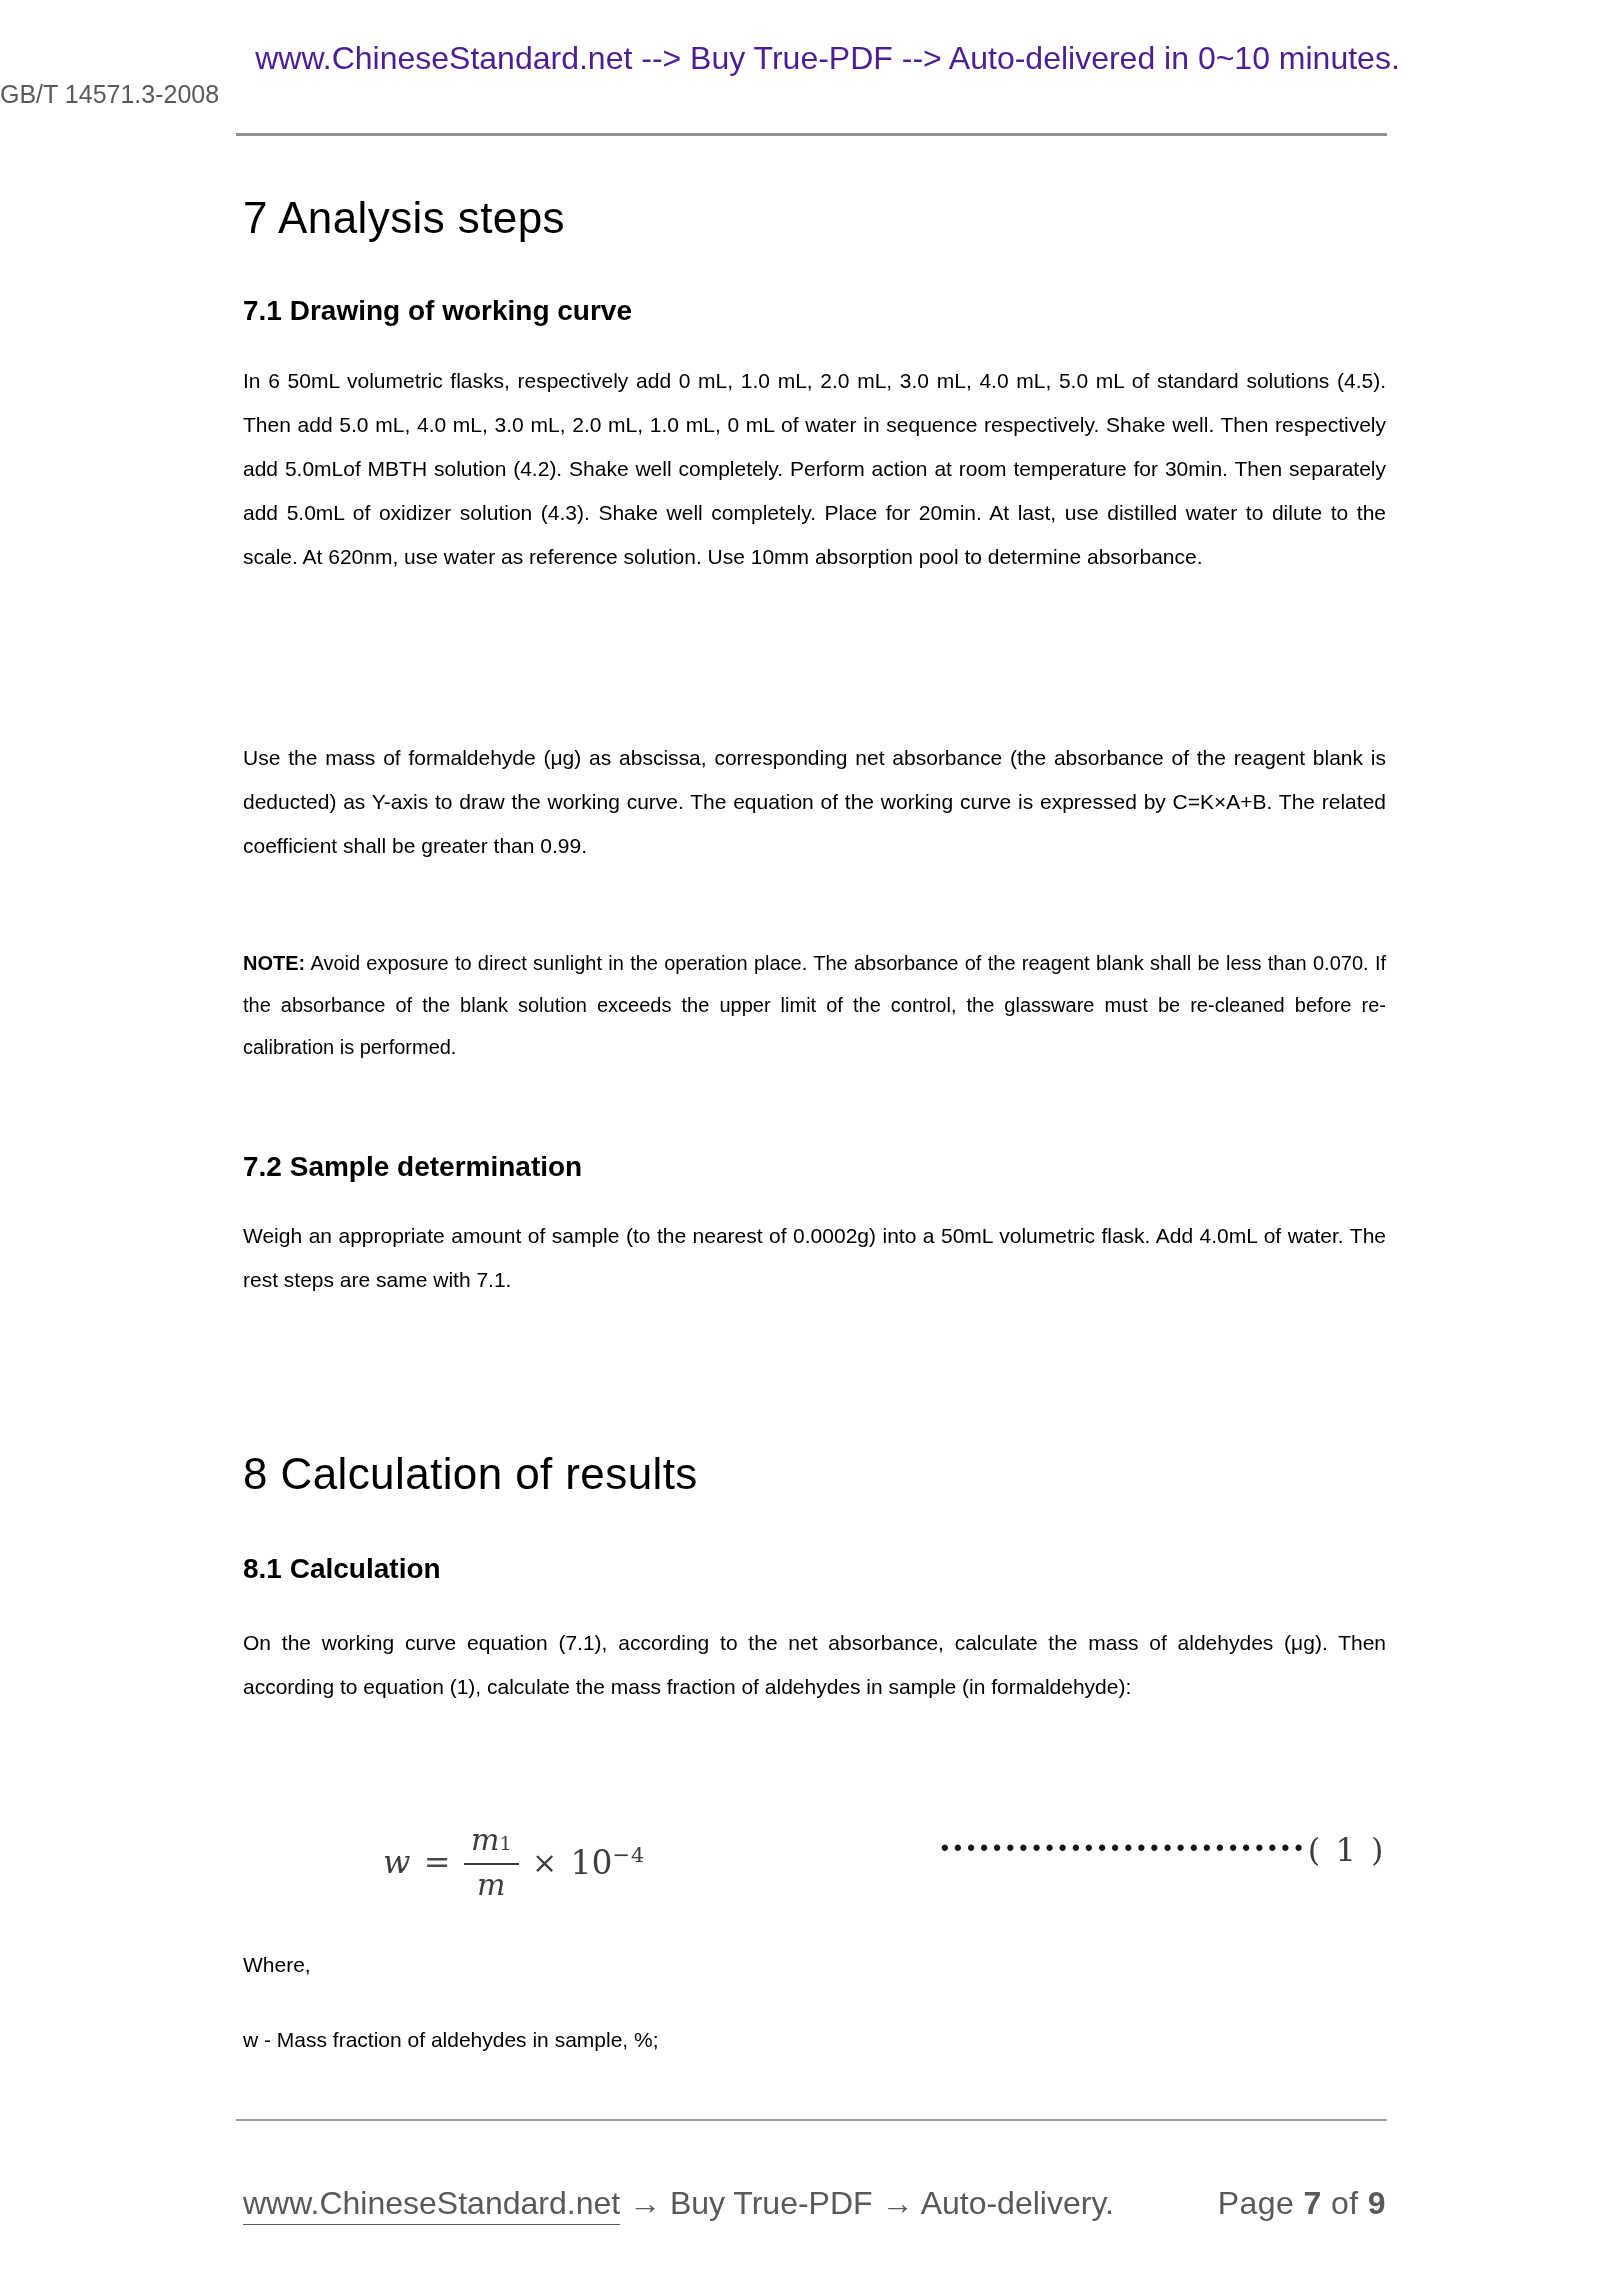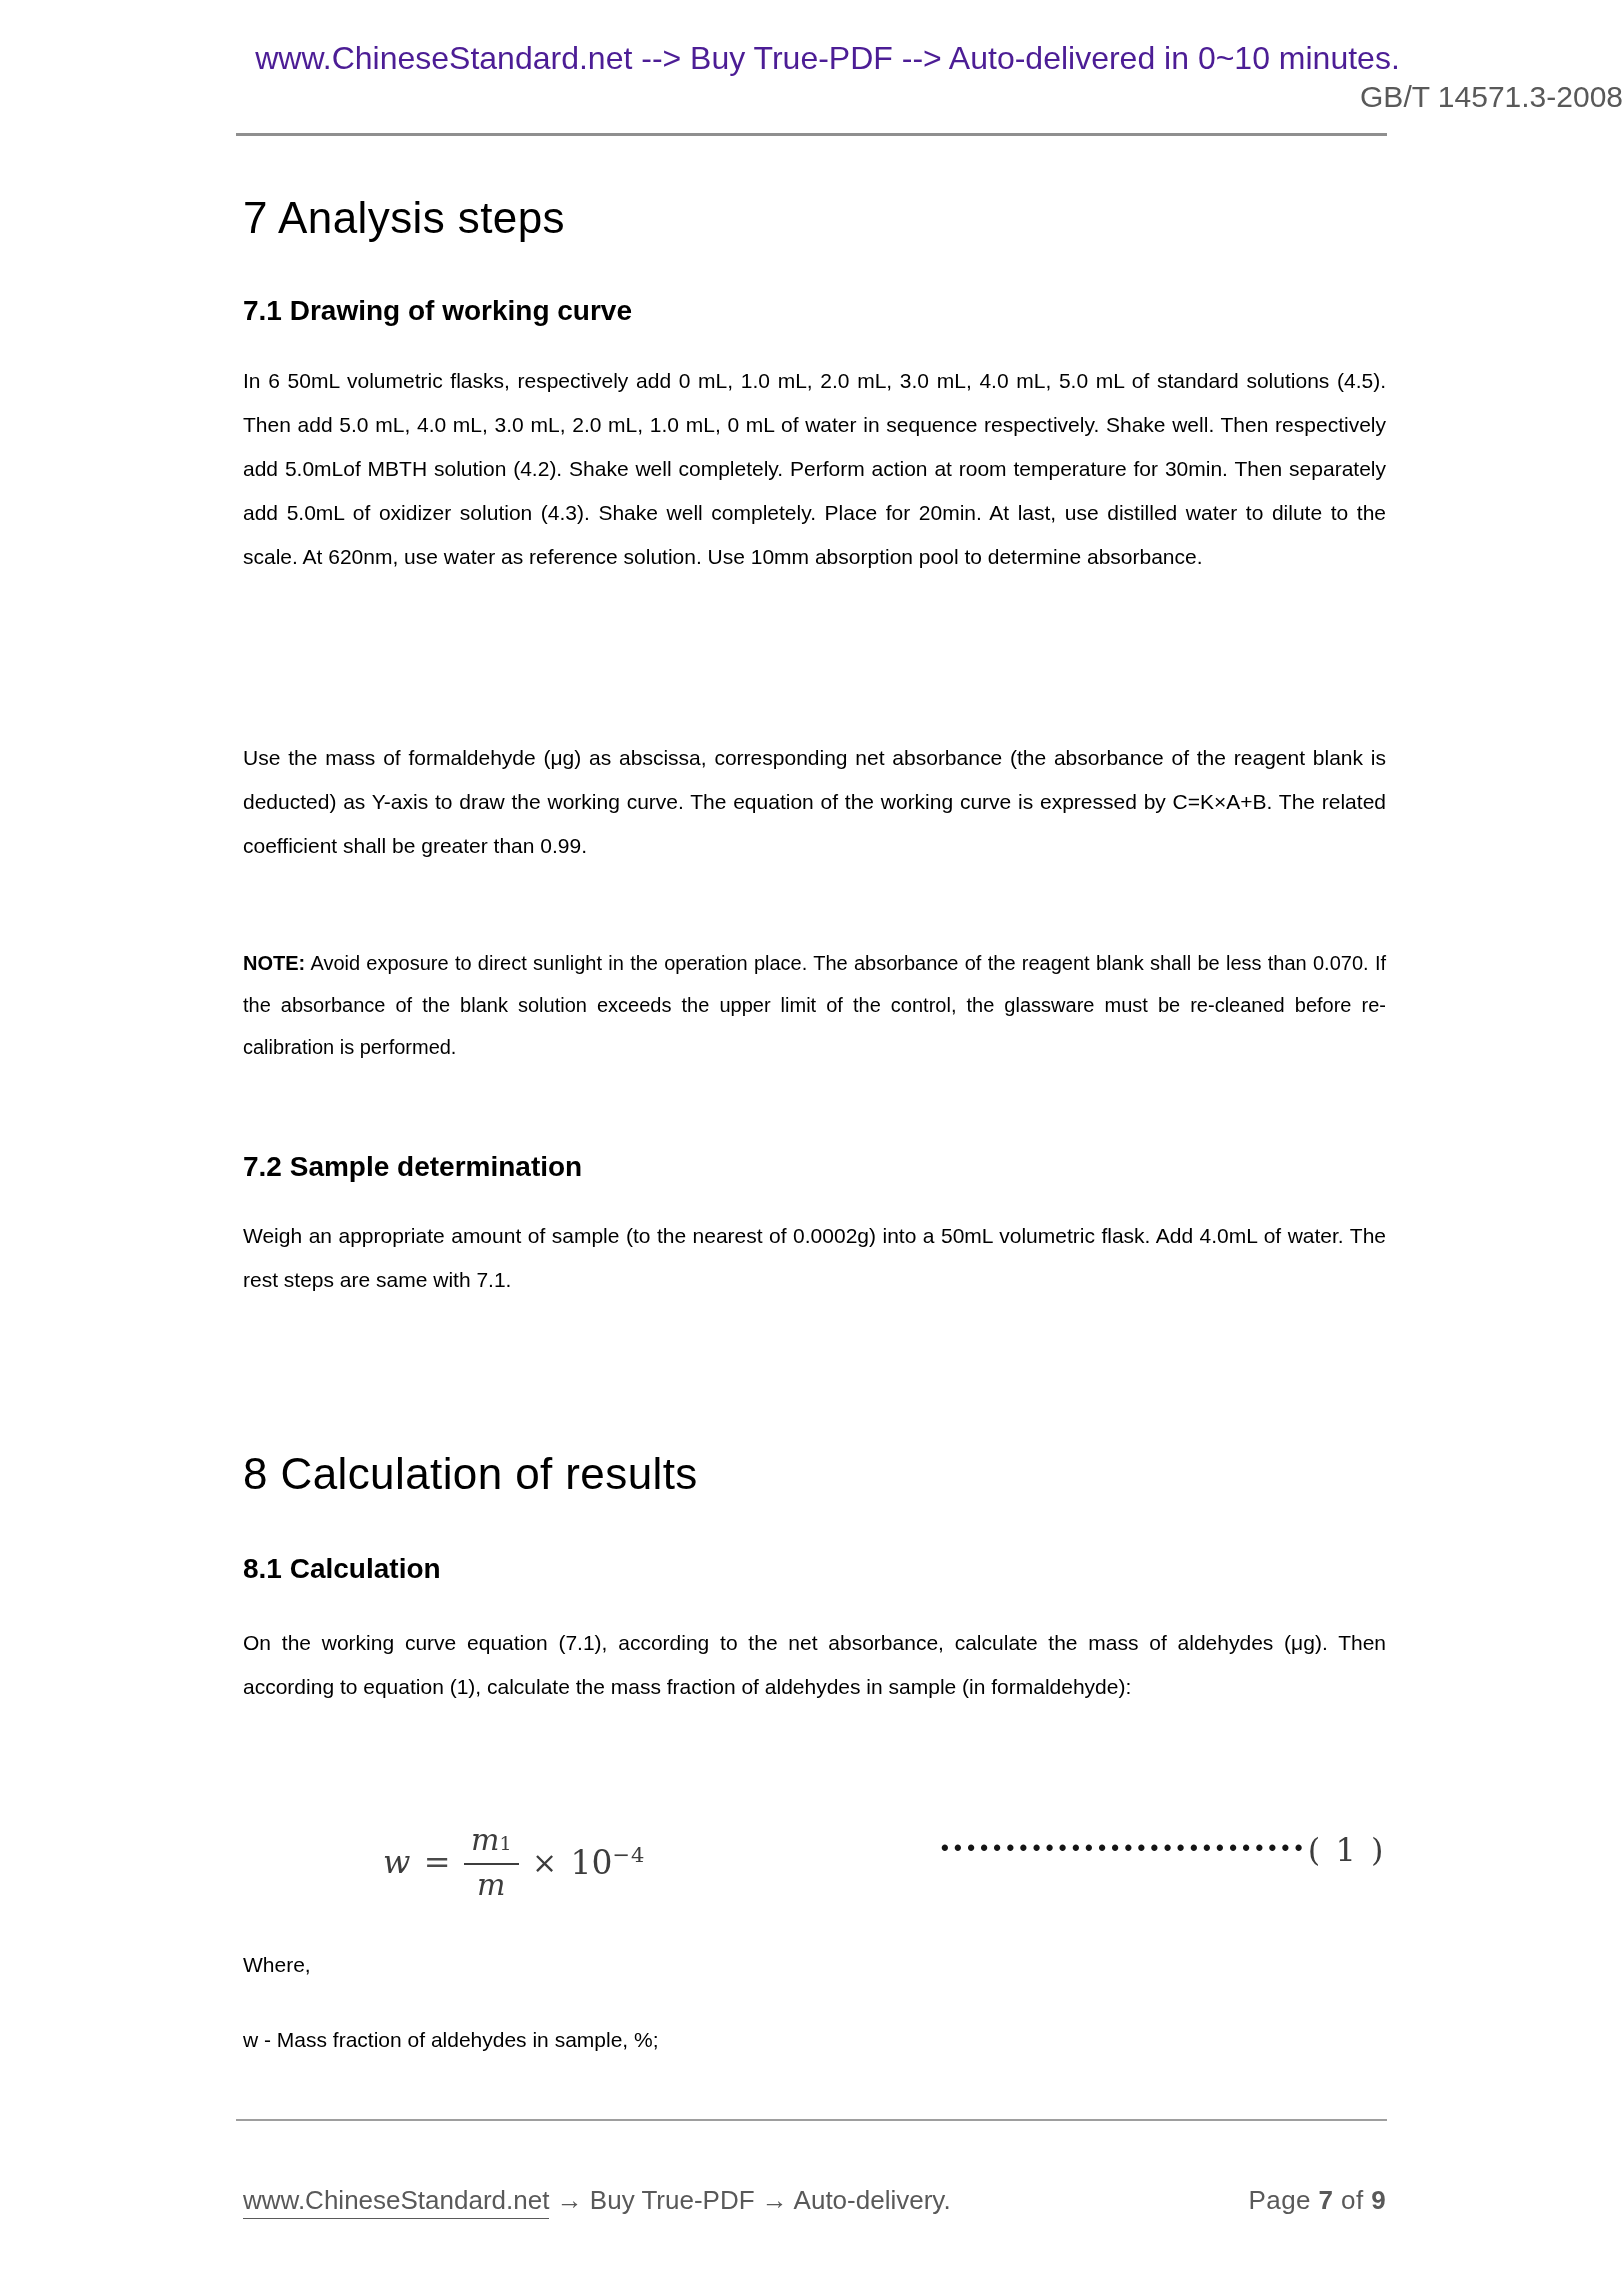--- a/index.html
+++ b/index.html
@@ -12,21 +12,21 @@
     color: #000000;
     overflow: hidden;
   }
   
   .header-tagline {
     position: absolute; top: 40px; left: 16px; width: 100%;
     text-align: center; font-size: 32px; color: #4c1d95; white-space: nowrap;
   }
   .header-docnum {
     position: absolute; top: 80px; left: 0; width: 100%;
-    text-align: right; font-size: 30px; color: #595959;
+    text-align: left; font-size: 25px; color: #595959;
   }
   .rule { position: absolute; left: 236px; width: 1151px; background: #8f8f8f; }
   .rule-top { top: 133px; height: 2.5px; }
   .rule-bottom { top: 2119px; height: 1.7px; background: #9e9e9e; }
 
   
   .h1 {
     position: absolute; left: 243px; font-size: 44px; font-weight: normal;
     color: #000; letter-spacing: 0.4px; white-space: nowrap;
   }
@@ -68,21 +68,21 @@
     transform: translateY(-1.7px);
   }
   .eq-number {
     font-family: "DejaVu Serif", serif; font-size: 32px; color: #3d3d3d;
     letter-spacing: 2.5px; white-space: pre;
   }
 
   
   .footer {
     position: absolute; left: 243px; top: 2145px; width: 1143px;
-    font-size: 26px; color: #595959;
+    font-size: 32px; color: #595959;
     display: flex; justify-content: space-between; align-items: baseline;
   }
   .footer-left { white-space: nowrap; }
   .footer-link {
     color: #595959; text-decoration: none;
     border-bottom: 1.7px solid #595959; padding-bottom: 2.5px;
     cursor: pointer;
   }
   .page-indicator { white-space: nowrap; letter-spacing: 0.4px; margin-top: 40px; }
   .pg-bold { font-weight: bold; }

